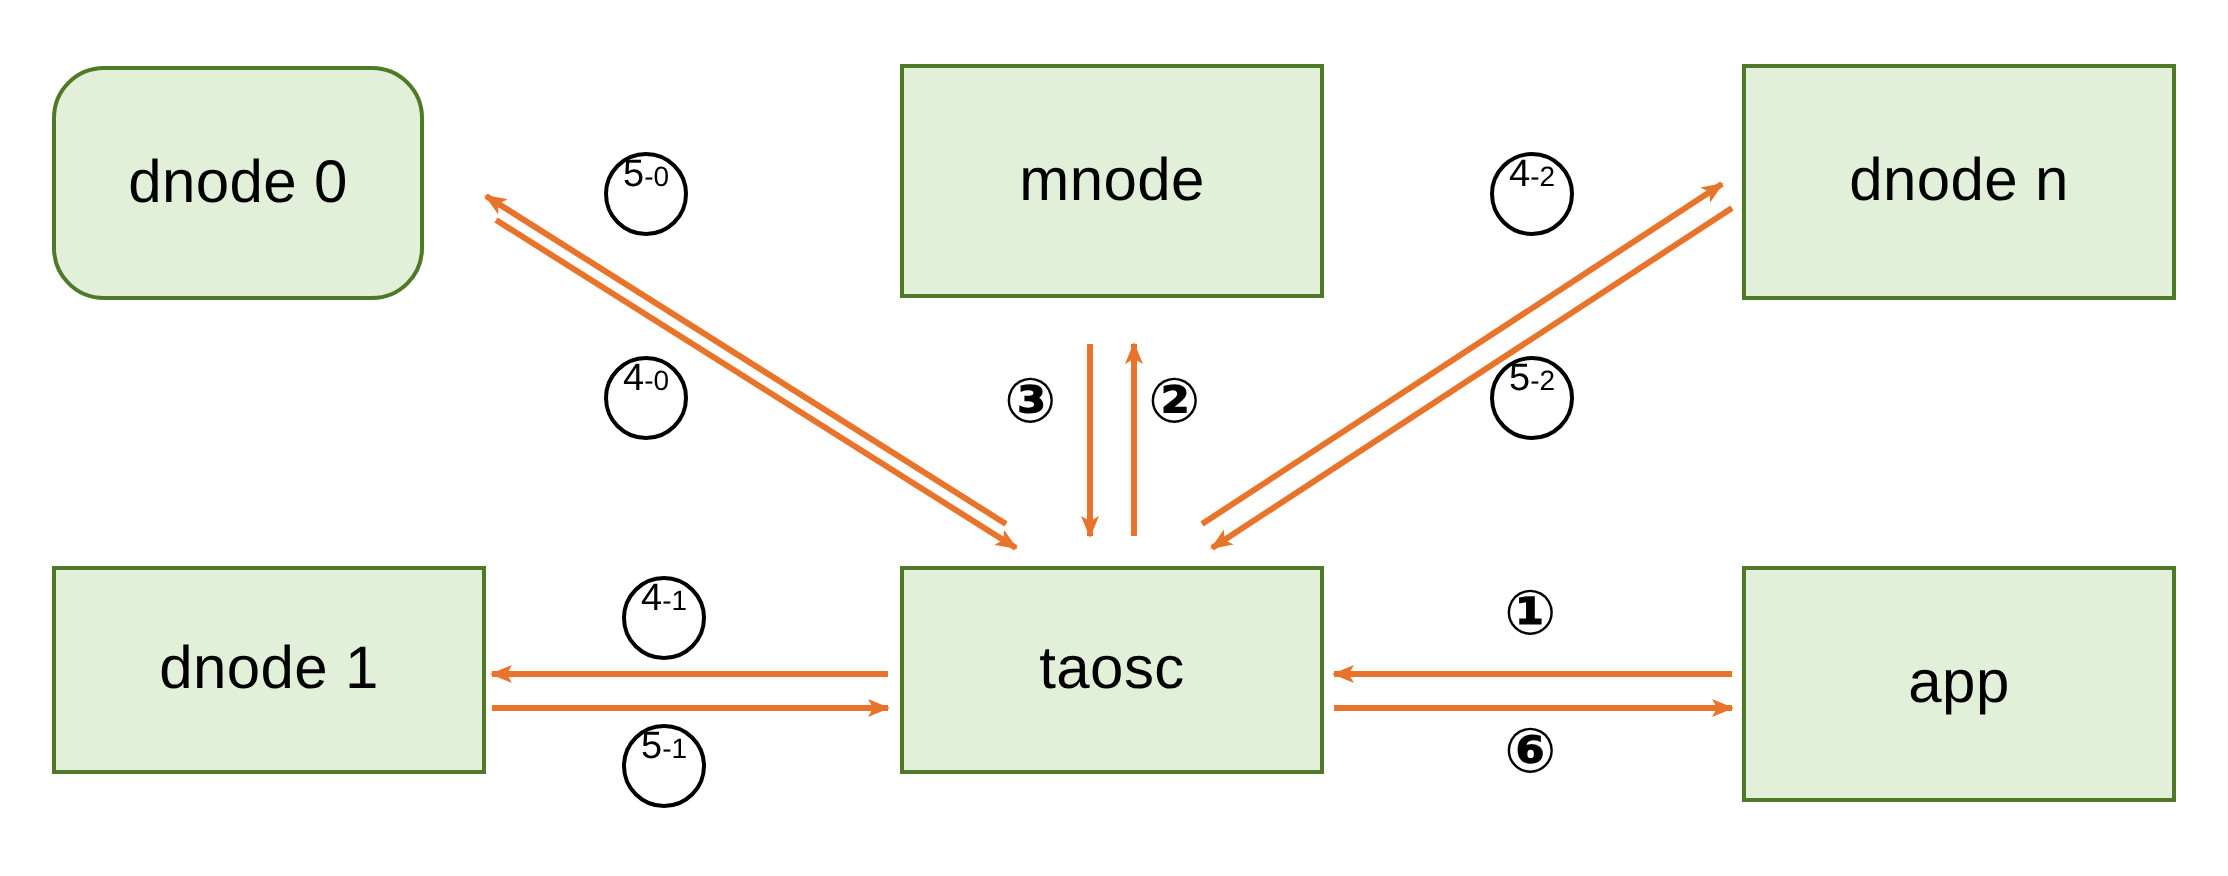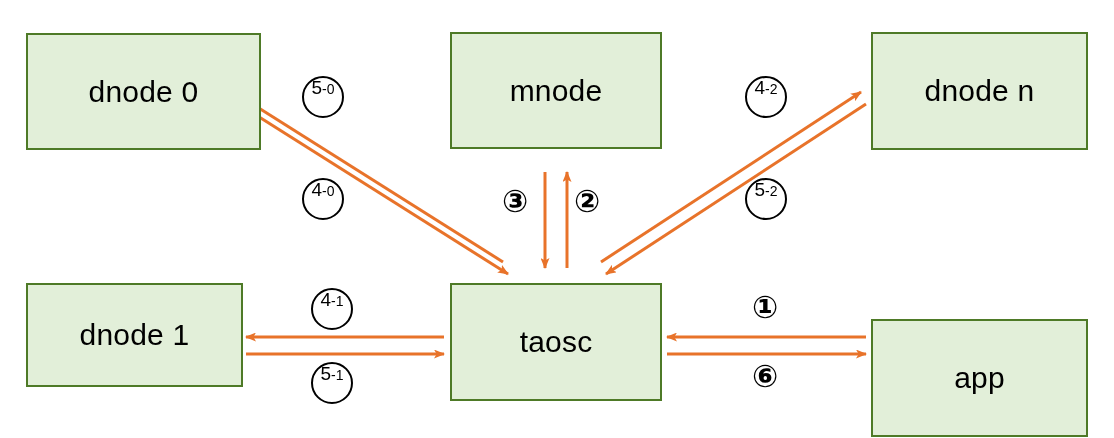--- a/index.html
+++ b/index.html
@@ -95,41 +95,41 @@
     <line x1="601" y1="262" x2="861" y2="92" stroke="#e8732a" stroke-width="3" marker-end="url(#ah)"></line>
     <line x1="866" y1="104" x2="606" y2="274" stroke="#e8732a" stroke-width="3" marker-end="url(#ah)"></line>
 
     <line x1="444" y1="337" x2="246" y2="337" stroke="#e8732a" stroke-width="3" marker-end="url(#ah)"></line>
     <line x1="246" y1="354" x2="444" y2="354" stroke="#e8732a" stroke-width="3" marker-end="url(#ah)"></line>
 
     <line x1="866" y1="337" x2="667" y2="337" stroke="#e8732a" stroke-width="3" marker-end="url(#ah)"></line>
     <line x1="667" y1="354" x2="866" y2="354" stroke="#e8732a" stroke-width="3" marker-end="url(#ah)"></line>
   </svg>
 
-  <div class="node-box" style="left:26px;  top:33px;  width:235px; height:117px;">
+  <div class="node-box" style="left:26px;  top:33px;  width:186px; height:117px;border-radius:26px;">
     <span class="node-label">dnode 0</span>
   </div>
 
   <div class="node-box" style="left:871px; top:32px;  width:217px; height:118px;">
     <span class="node-label">dnode n</span>
   </div>
 
   <div class="node-box" style="left:450px; top:32px;  width:212px; height:117px;">
     <span class="node-label">mnode</span>
   </div>
 
   <div class="node-box" style="left:26px;  top:283px; width:217px; height:104px;">
     <span class="node-label">dnode 1</span>
   </div>
 
-  <div class="node-box" style="left:450px; top:283px; width:212px; height:118px;justify-content:center;">
+  <div class="node-box" style="left:450px; top:283px; width:212px; height:104px;justify-content:center;">
     <span class="node-label">taosc</span>
   </div>
 
-  <div class="node-box" style="left:871px; top:283px; width:217px; height:118px;margin-top:36px;">
+  <div class="node-box" style="left:871px; top:283px; width:217px; height:118px;">
     <span class="node-label">app</span>
   </div>
 
   <div class="edge-label-circle" style="left:302px; top:76px;">
     <span class="main">5</span>
       <span class="sub">-0</span>
   </div>
 
   <div class="edge-label-circle" style="left:302px; top:178px;">
     <span class="main">4</span>

